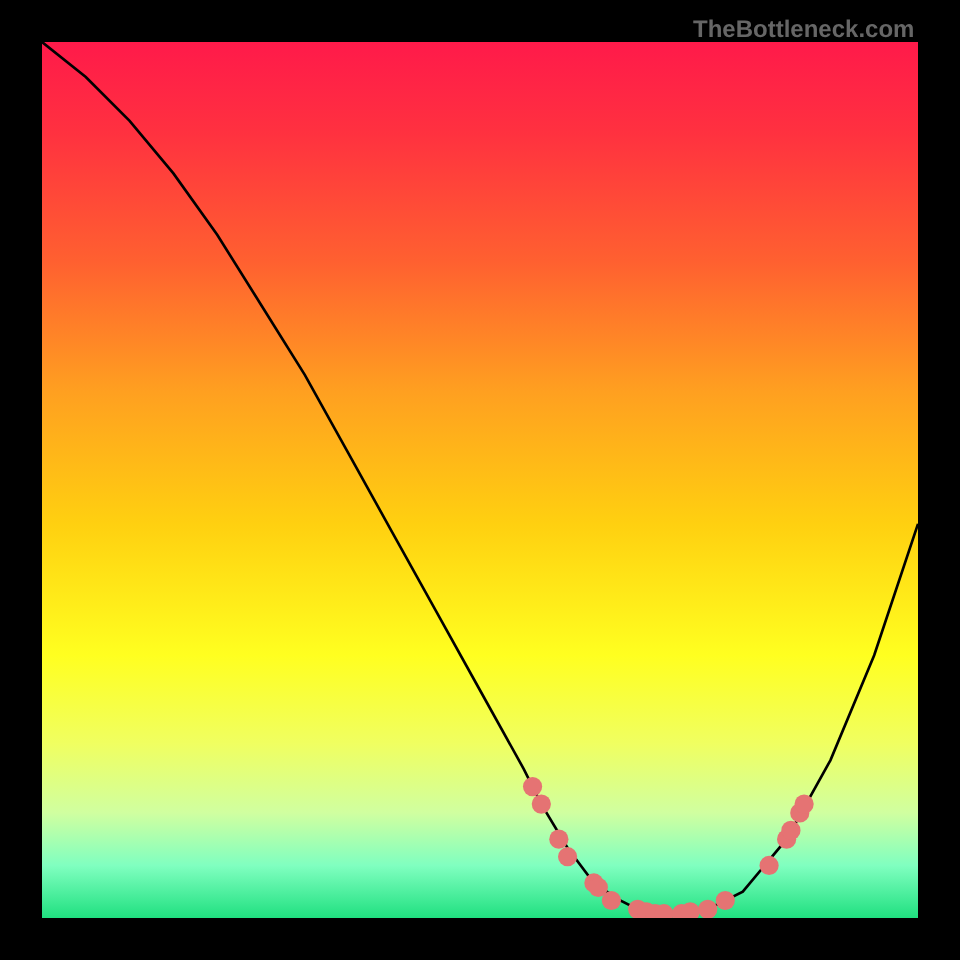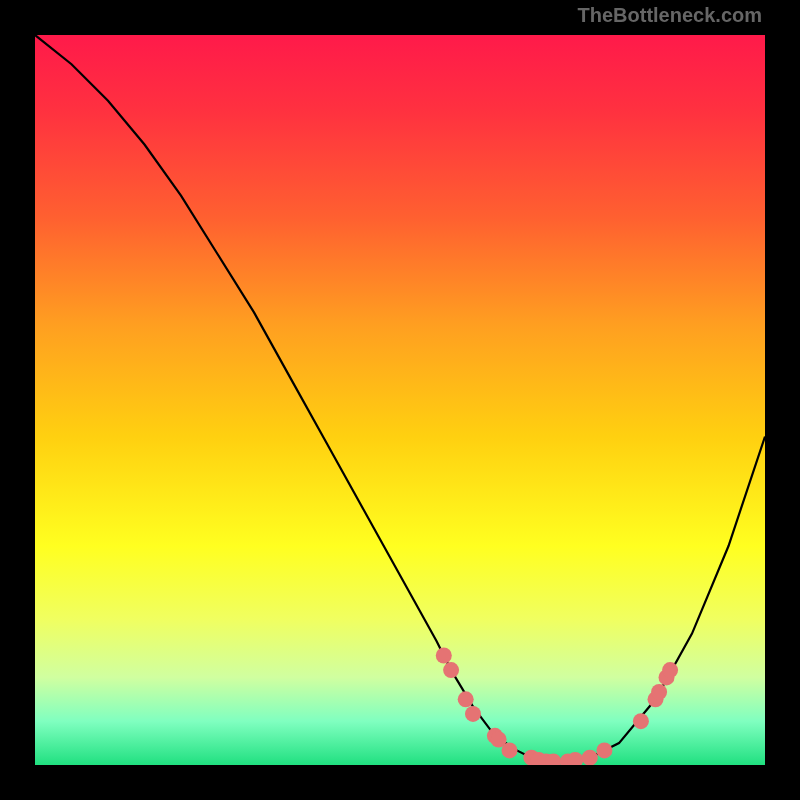--- a/index.html
+++ b/index.html
@@ -37,21 +37,21 @@
       #ffa020 40%,
       #ffd010 55%,
       #ffff20 70%,
       #f0ff60 80%,
       #d0ffa0 88%,
       #80ffc0 94%,
       #20e080 100%);
   }
   .watermark {
     position: absolute;
-    top: 4px;
+    top: 14px;
     right: 38px;
     color: #666;
     font-size: 20px;
     font-weight: bold;
     z-index: 10;
   }
   svg.overlay {
     position: absolute;
     left: 0;
     top: 0;

